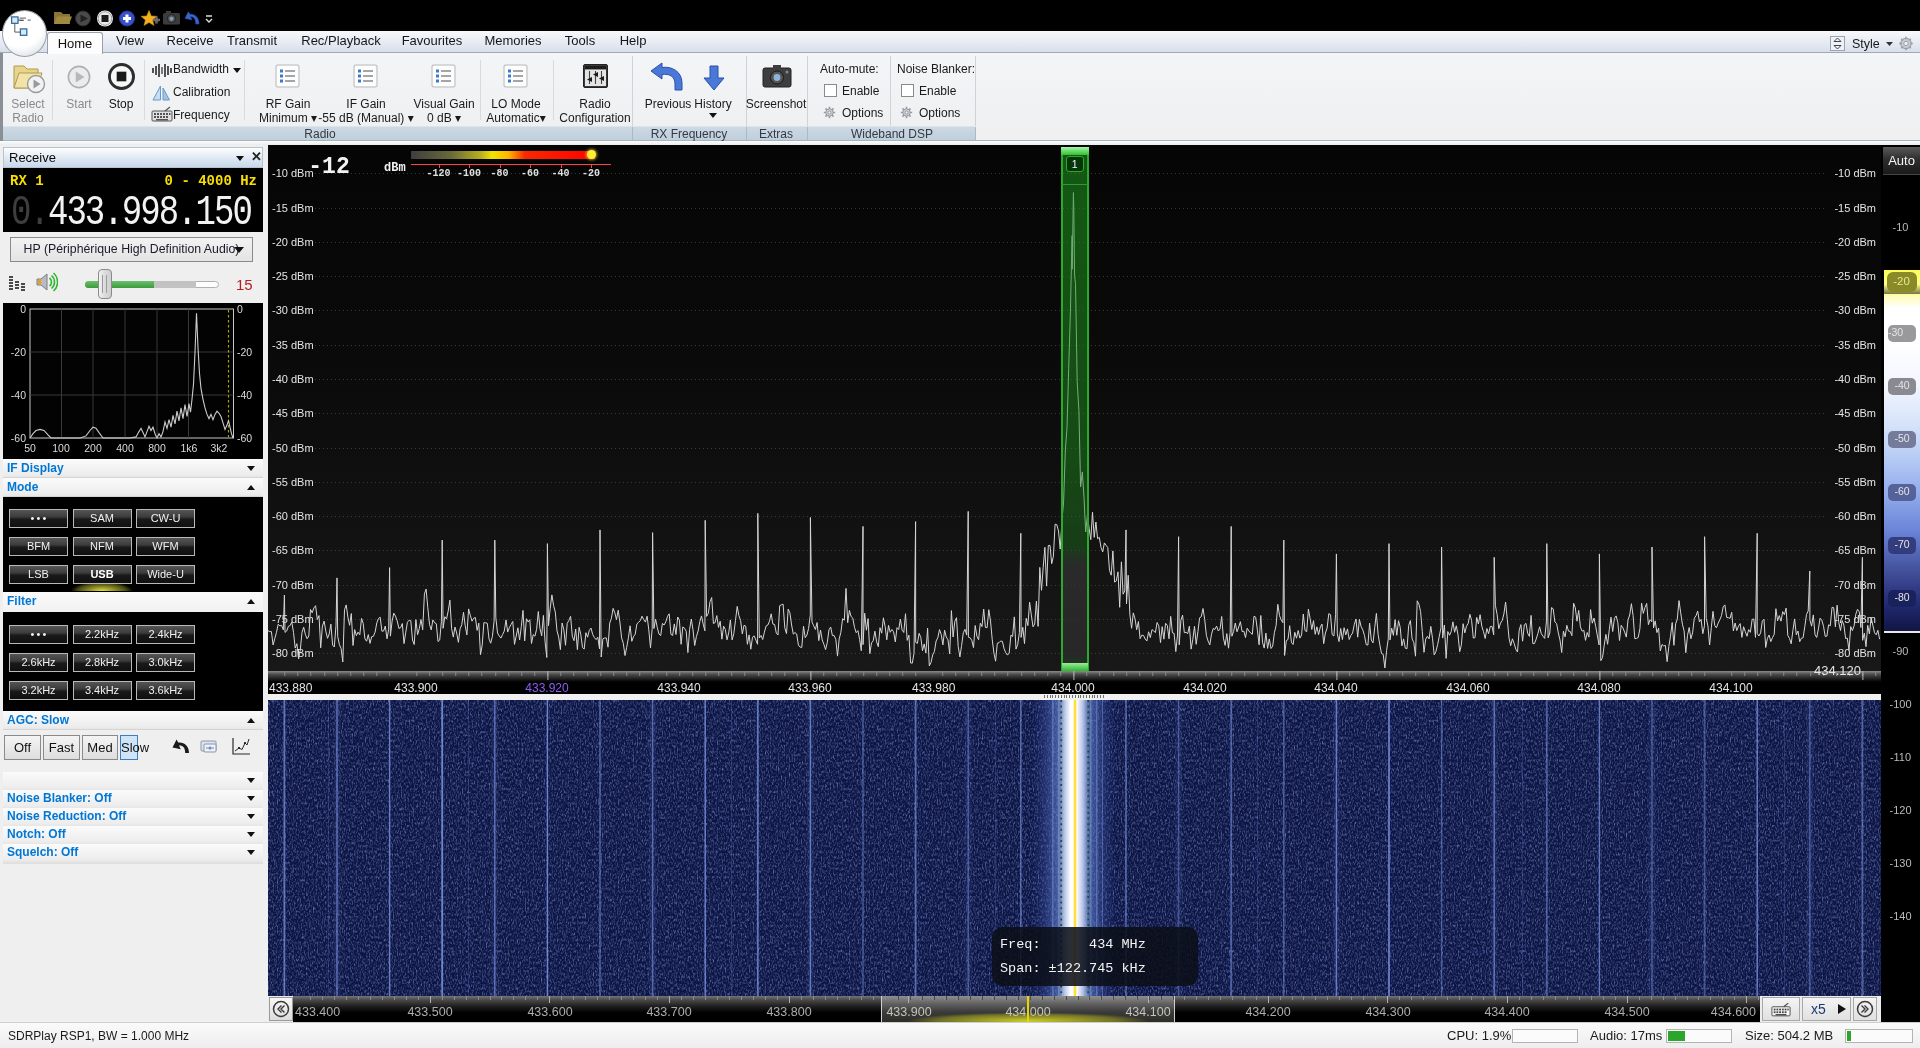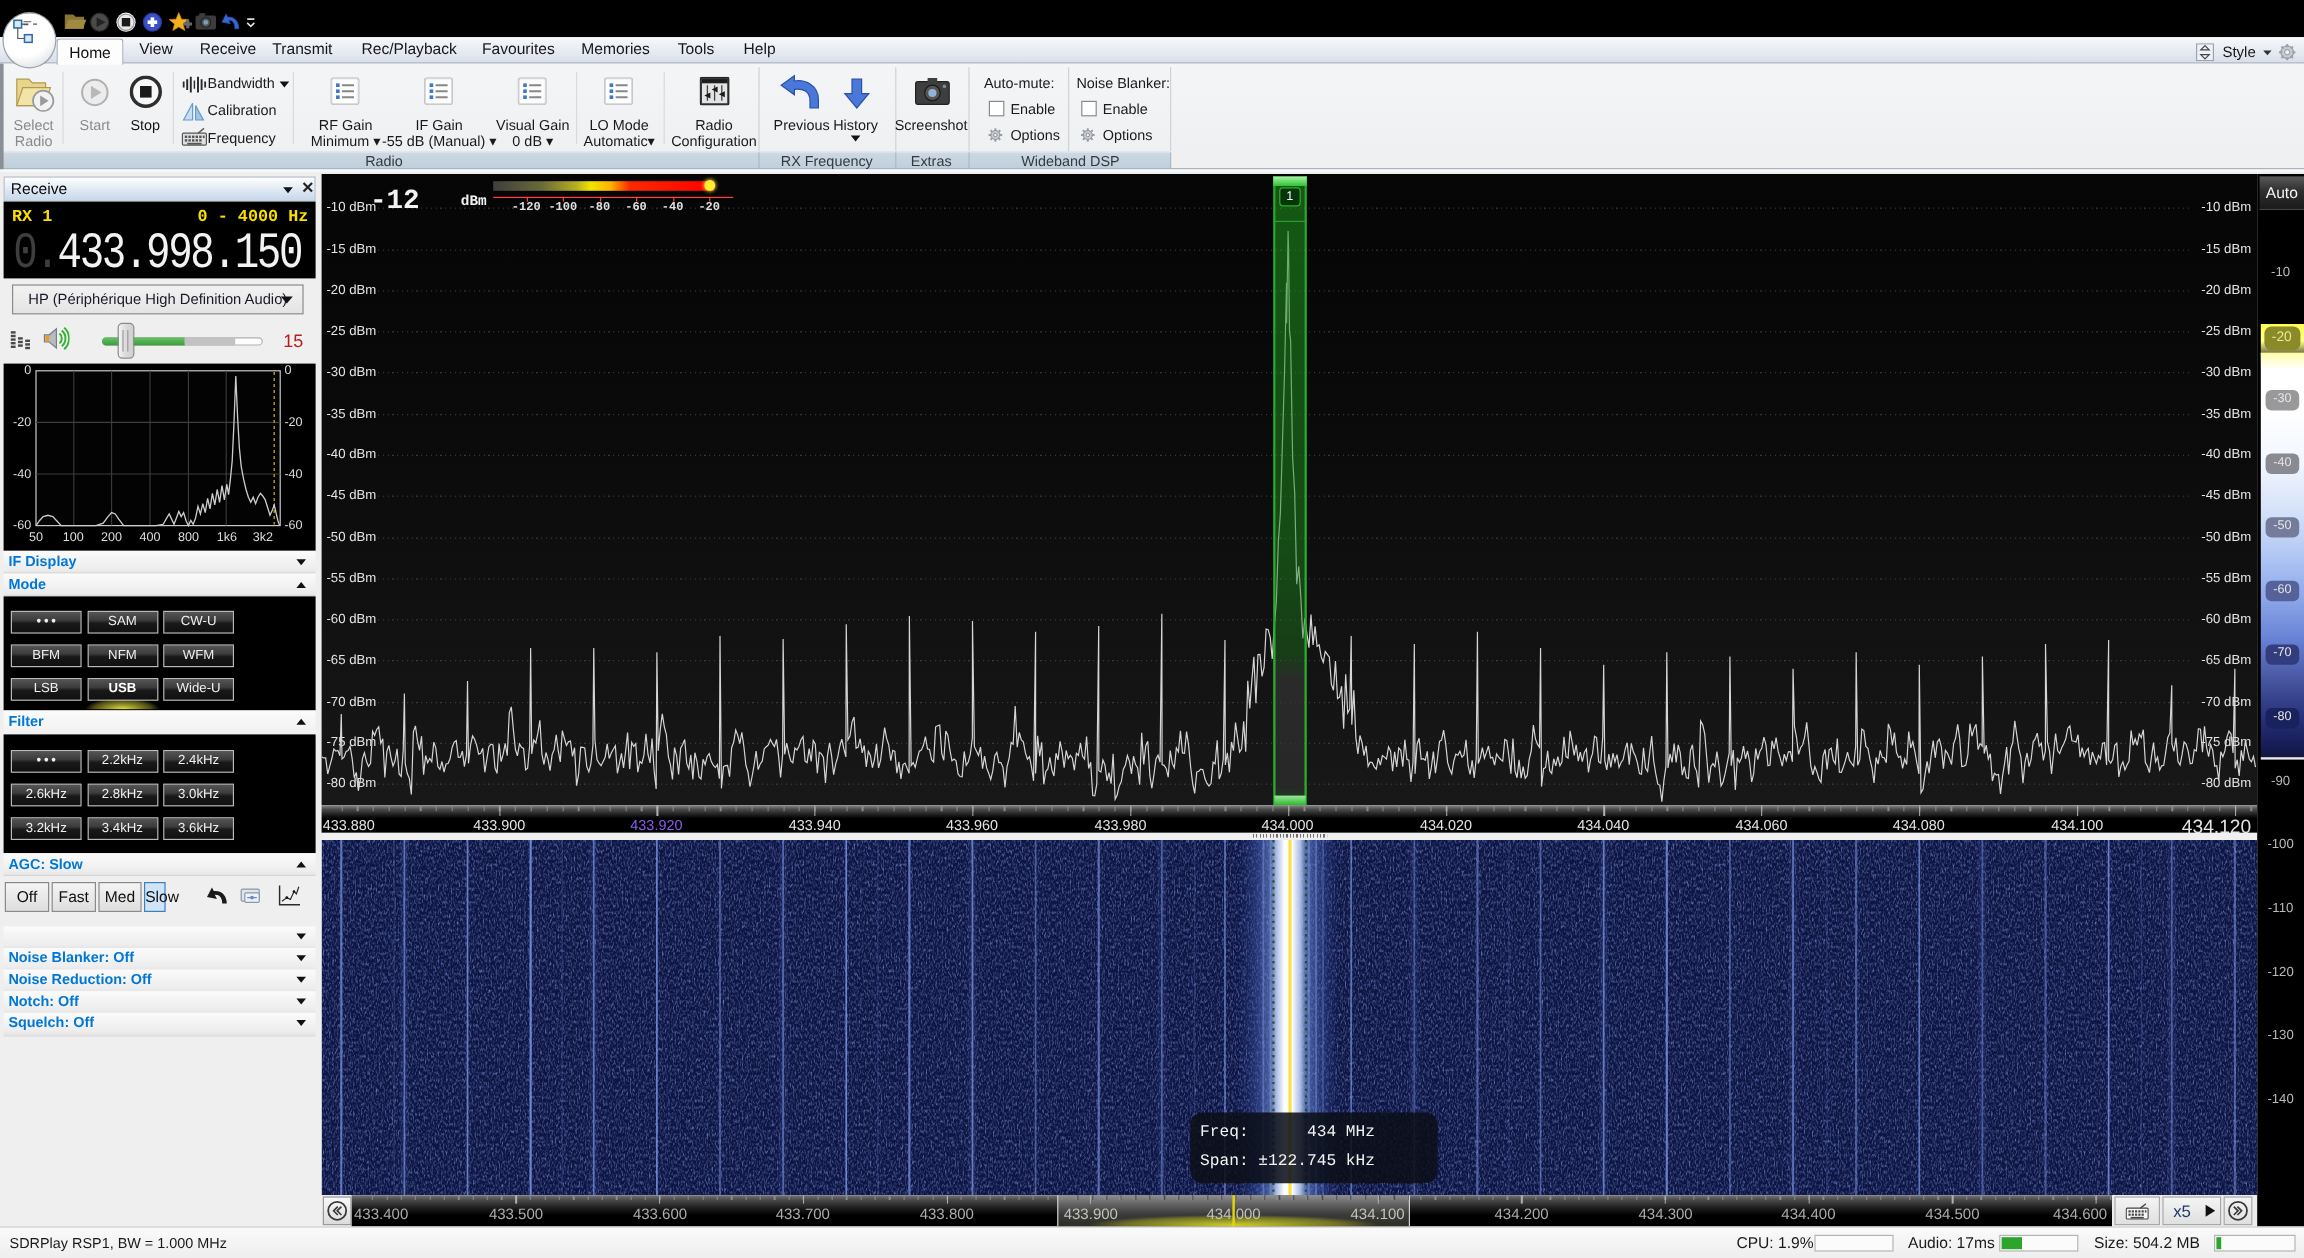--- a/index.html
+++ b/index.html
@@ -537,21 +537,21 @@
 <div class="a" style="left:517px;top:681px;width:60px;text-align:center;font-size:12px;color:#8b5cf6;">433.920</div>
 <div class="a" style="left:649px;top:681px;width:60px;text-align:center;font-size:12px;color:#e4e4e4;">433.940</div>
 <div class="a" style="left:780px;top:681px;width:60px;text-align:center;font-size:12px;color:#e4e4e4;">433.960</div>
 <div class="a" style="left:912px;top:681px;width:60px;text-align:left;font-size:12px;color:#e4e4e4;">433.980</div>
 <div class="a" style="left:1043px;top:681px;width:60px;text-align:center;font-size:12px;color:#e4e4e4;">434.000</div>
 <div class="a" style="left:1175px;top:681px;width:60px;text-align:center;font-size:12px;color:#e4e4e4;">434.020</div>
 <div class="a" style="left:1306px;top:681px;width:60px;text-align:center;font-size:12px;color:#e4e4e4;">434.040</div>
 <div class="a" style="left:1438px;top:681px;width:60px;text-align:center;font-size:12px;color:#e4e4e4;">434.060</div>
 <div class="a" style="left:1569px;top:681px;width:60px;text-align:center;font-size:12px;color:#e4e4e4;">434.080</div>
 <div class="a" style="left:1701px;top:681px;width:60px;text-align:center;font-size:12px;color:#e4e4e4;">434.100</div>
-<div class="a" style="left:1814px;top:681px;width:62px;text-align:right;font-size:16px;color:#e4e4e4;">434.120</div>
+<div class="a" style="left:1814px;top:663px;width:62px;text-align:left;font-size:13px;color:#e4e4e4;">434.120</div>
 
 <div class="a" style="left:268px;top:694px;width:1613px;height:6px;background:#f0f0f0;"></div>
 <div class="a" style="left:1044px;top:695px;width:62px;height:3px;
   background:repeating-linear-gradient(90deg,#6e6e6e 0 1px,transparent 1px 2.8px);"></div>
 
 <svg class="a" style="left:268px;top:700px;" width="1613" height="296" viewBox="0 0 1613 296">
  <defs>
   <filter id="wnoise" x="0%" y="0%" width="100%" height="100%">
    <feTurbulence type="fractalNoise" baseFrequency="0.75 0.35" numOctaves="2" seed="11" stitchTiles="stitch"></feTurbulence>
    <feColorMatrix type="matrix" values="0 0 0 0 0.22  0 0 0 0 0.30  0 0 0 0 0.75  0.80 0.80 0.80 0 -1.10"></feColorMatrix>
@@ -714,21 +714,21 @@
   background:linear-gradient(#5a5a5a,#2e2e2e 45%,#1a1a1a);border-bottom:1px solid #444;
   color:#f4f4f4;font-size:13px;text-align:center;line-height:27px;">Auto</div>
 <div class="a" style="left:1884px;top:294px;width:36px;height:338px;background:
   linear-gradient(#ffffff 0%,#ffffff 14%,#f2f6fe 27%,#d8e4fa 38%,#b8ccf4 48%,#92acec 59%,#6a84d8 70%,#46549e 81%,#28307a 90%,#161c54 97%,#11163f 100%);"></div>
 <div class="a" style="left:1884px;top:631px;width:36px;height:2px;background:#e8e8e8;"></div>
 <div class="a" style="left:1884px;top:270px;width:36px;height:26px;background:linear-gradient(#fcfc55,#ffff88 55%,rgba(255,255,160,0.35));"></div>
 <div class="a" style="left:1884px;top:294px;width:36px;height:14px;background:linear-gradient(rgba(255,252,150,0.8),rgba(255,255,255,0));"></div>
 <div class="a" style="left:1886.5px;top:272px;width:30px;height:20px;border-radius:6px;
   background:#8a8a28;color:#e8e890;font-size:11.5px;text-align:center;line-height:19px;">-20</div>
 <div class="a rlabel" style="left:1881px;top:221px;width:39px;text-align:center;">-10</div>
-<div class="a" style="left:1888px;top:325px;width:28px;height:17px;border-radius:5px;background:rgba(148,148,150,0.95);color:#e6e6e6;font-size:10.5px;text-align:center;line-height:15px;">-30</div>
+<div class="a" style="left:1888px;top:325px;width:28px;height:17px;border-radius:5px;background:rgba(148,148,150,0.95);color:#e6e6e6;font-size:10.5px;text-align:left;line-height:15px;">-30</div>
 <div class="a" style="left:1888px;top:378px;width:28px;height:17px;border-radius:5px;background:rgba(132,132,140,0.95);color:#e6e6e6;font-size:10.5px;text-align:center;line-height:15px;">-40</div>
 <div class="a" style="left:1888px;top:431px;width:28px;height:17px;border-radius:5px;background:rgba(112,118,150,0.95);color:#e6e6e6;font-size:10.5px;text-align:center;line-height:15px;">-50</div>
 <div class="a" style="left:1888px;top:484px;width:28px;height:17px;border-radius:5px;background:rgba(82,94,150,0.95);color:#e6e6e6;font-size:10.5px;text-align:center;line-height:15px;">-60</div>
 <div class="a" style="left:1888px;top:537px;width:28px;height:17px;border-radius:5px;background:rgba(48,58,122,0.95);color:#e6e6e6;font-size:10.5px;text-align:center;line-height:15px;">-70</div>
 <div class="a" style="left:1888px;top:590px;width:28px;height:17px;border-radius:5px;background:rgba(24,34,92,0.95);color:#e6e6e6;font-size:10.5px;text-align:center;line-height:15px;">-80</div>
 <div class="a rlabel" style="left:1881px;top:645px;width:39px;text-align:center;">-90</div>
 <div class="a rlabel" style="left:1881px;top:698px;width:39px;text-align:center;">-100</div>
 <div class="a rlabel" style="left:1881px;top:751px;width:39px;text-align:center;">-110</div>
 <div class="a rlabel" style="left:1881px;top:804px;width:39px;text-align:center;">-120</div>
 <div class="a rlabel" style="left:1881px;top:857px;width:39px;text-align:center;">-130</div>

